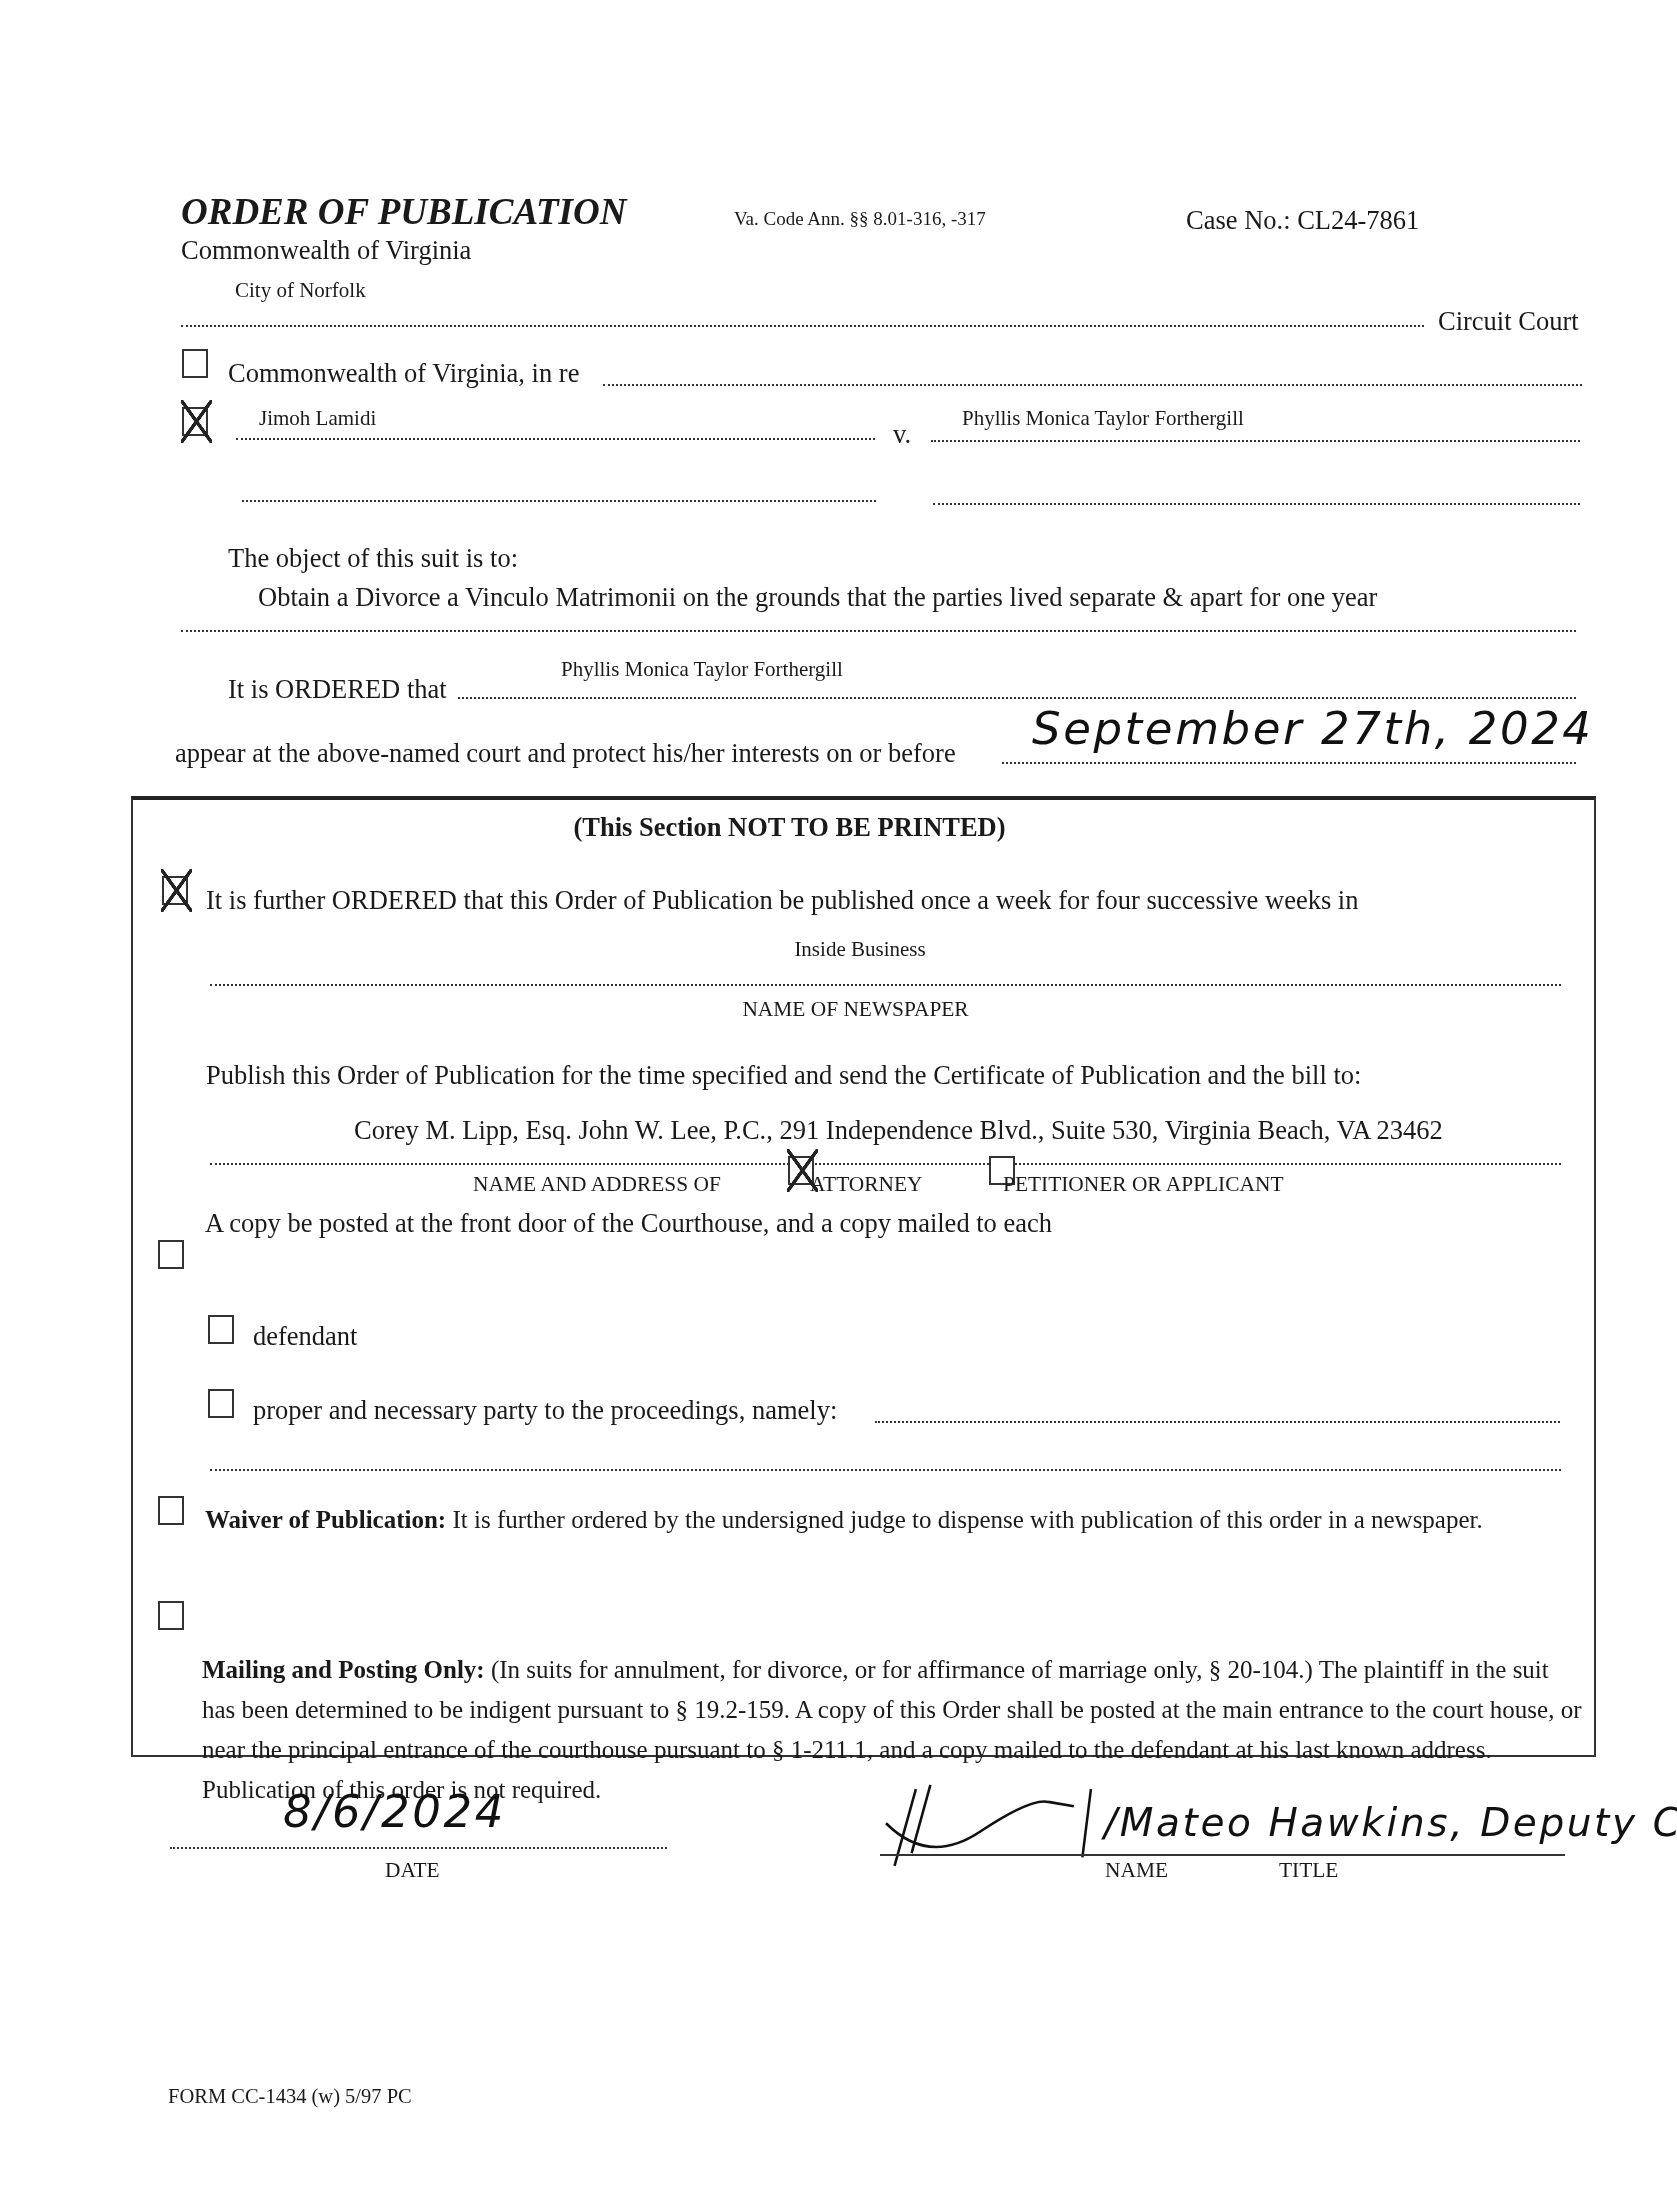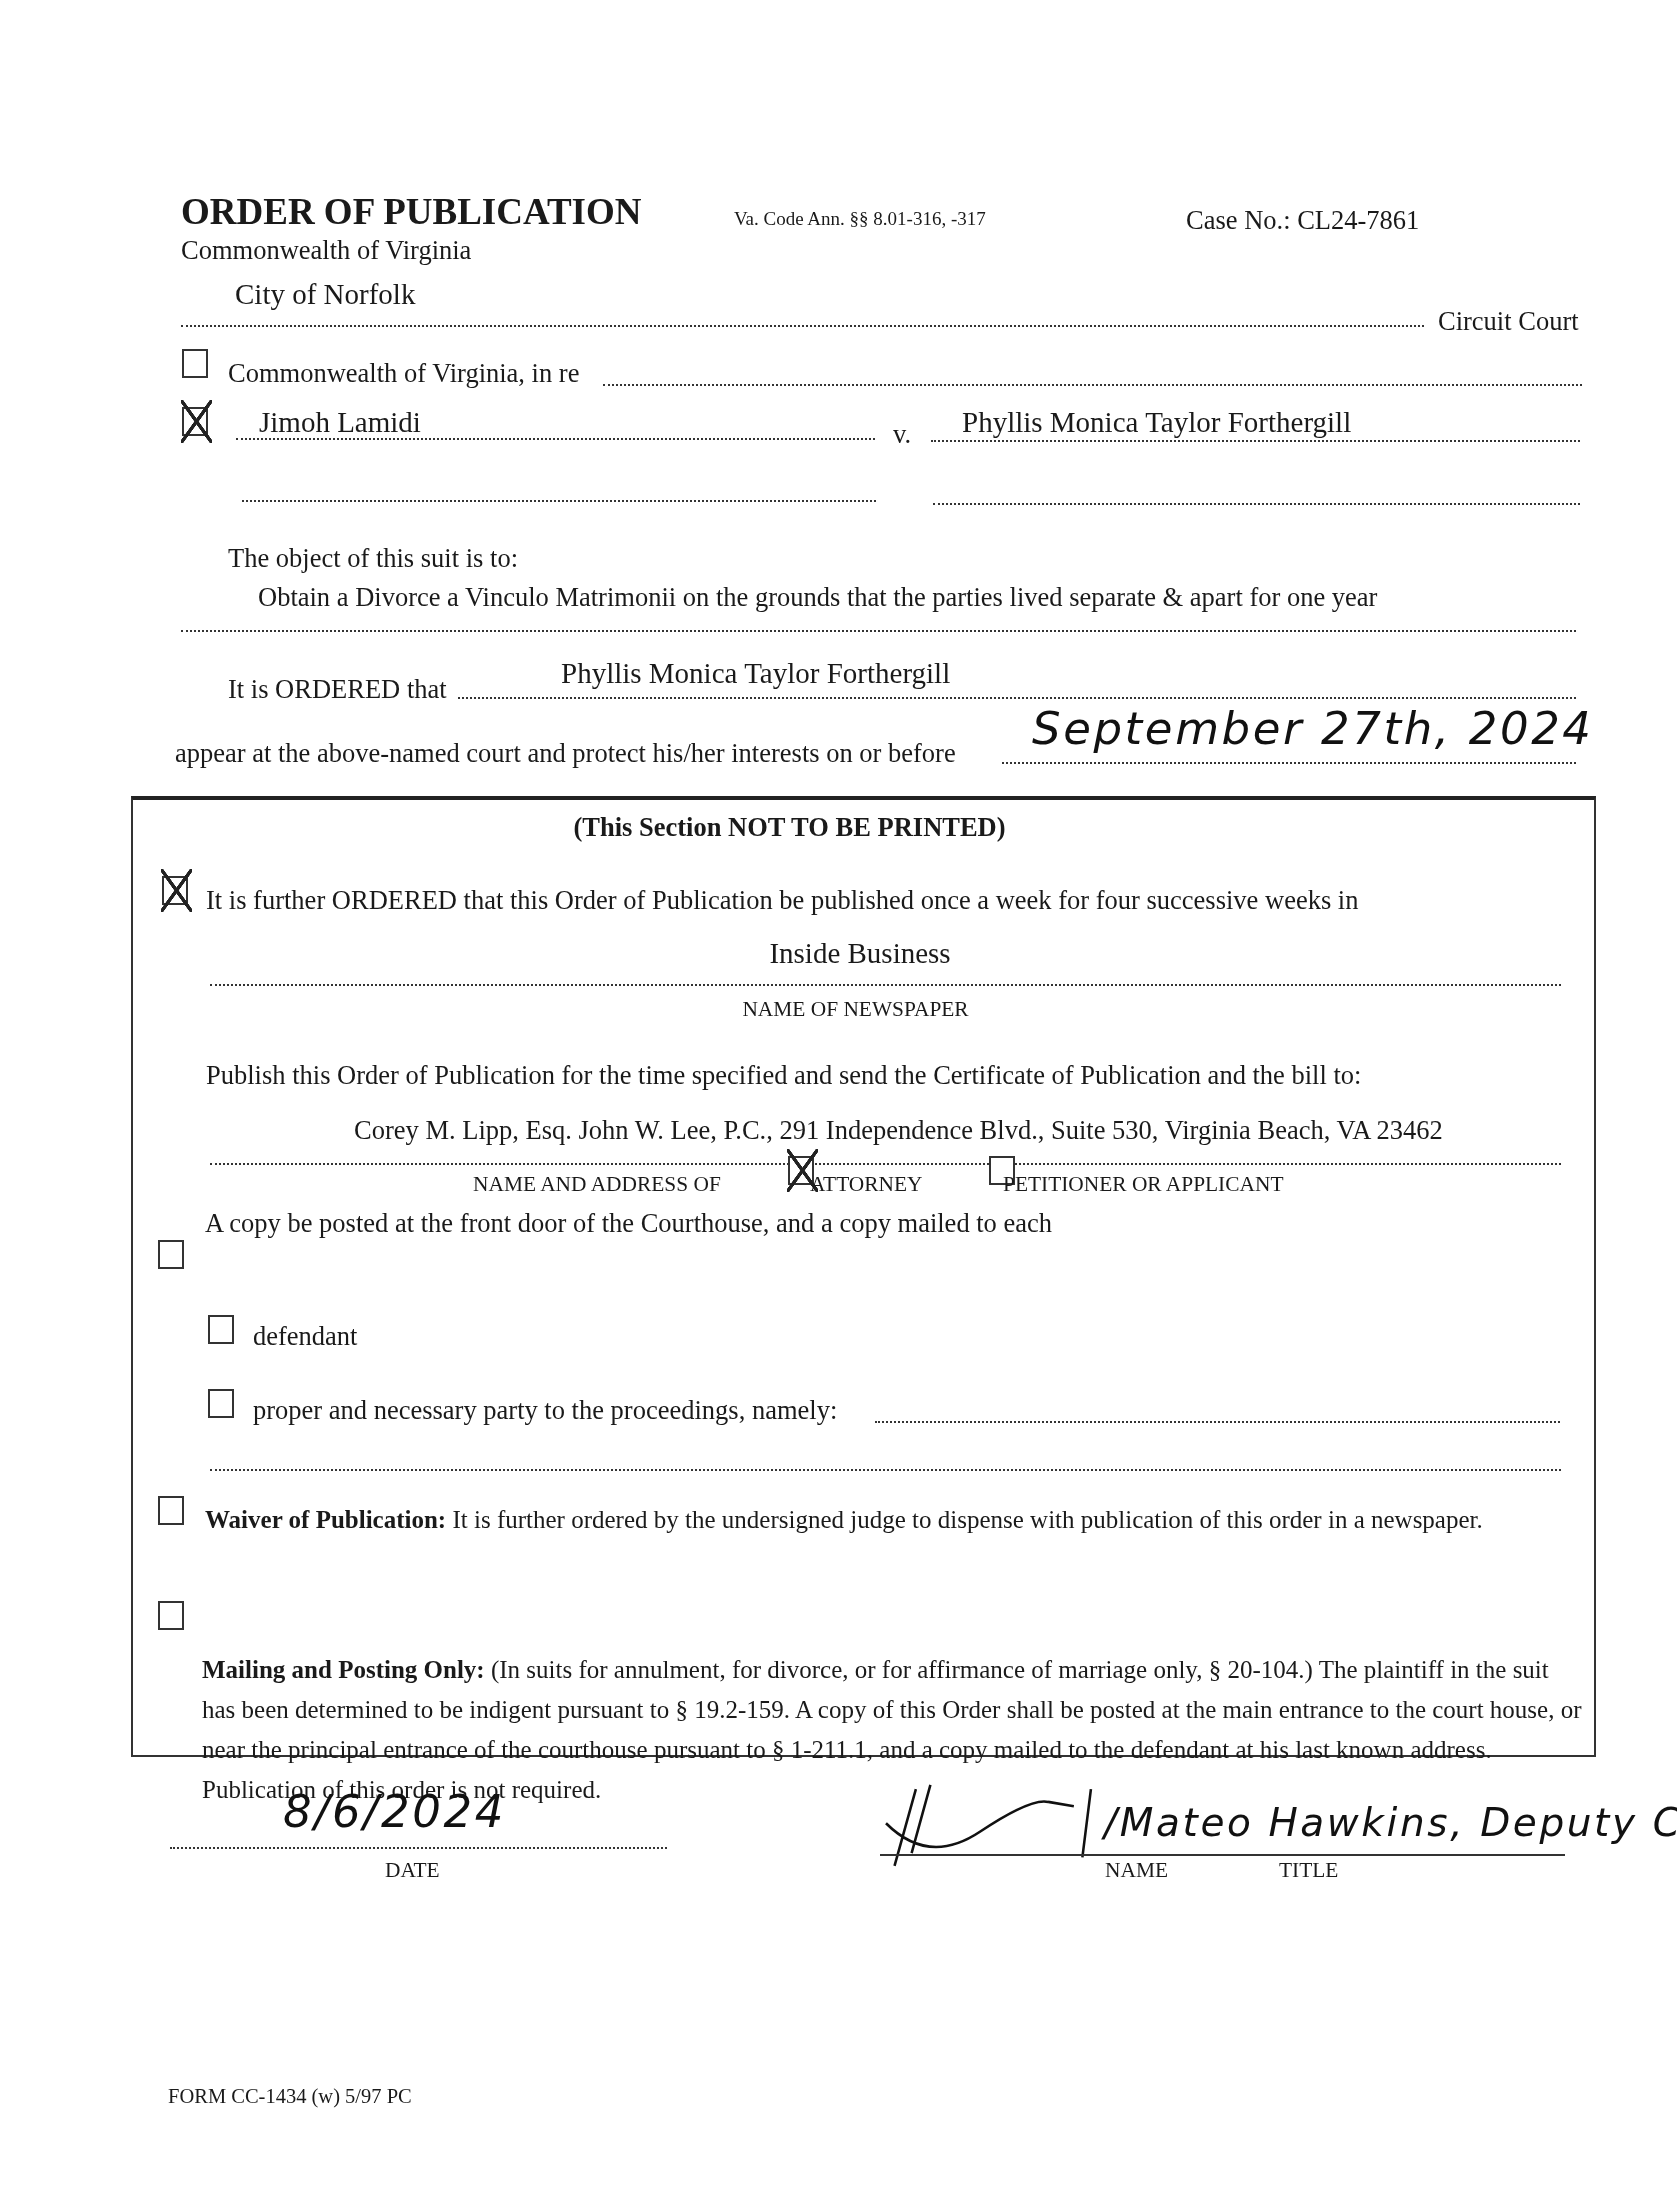--- a/index.html
+++ b/index.html
@@ -7,31 +7,31 @@
          font-family:"Liberation Serif", "DejaVu Serif", serif; color:#1a1a1a; }
   .abs { position:absolute; }
   .dots { position:absolute; border-bottom:2.6px dotted #333; height:0; }
   .cb { position:absolute; width:26px; height:29px; border:2.1px solid #333; box-sizing:border-box; background:#fff; }
   .cb.checked::after { content:""; position:absolute; left:-3.4px; top:-8.6px; width:31px; height:43px;
       background:
         linear-gradient(to bottom right, transparent 46%, #222 47%, #222 53%, transparent 54%),
         linear-gradient(to top right, transparent 46%, #222 47%, #222 53%, transparent 54%); }
   .t28 { font-size:25px; }
   .t30 { font-size:26.5px; }
-  .t34 { font-size:29px; }
+  .t34 { font-size:21px; }
   .hand { font-family:"DejaVu Sans", sans-serif; font-style:italic; letter-spacing:2.6px; color:#111; }
   .small { font-size:21.4px; }
   .bold { font-weight:bold; }
   .section-box { position:absolute; left:131px; top:796px; width:1465px; height:961px;
                  border:2.1px solid #333; border-top:4.3px solid #222; box-sizing:border-box; }
 </style>
 </head>
 <body>
 
-<div class="abs bold" style="left:181px; top:190px; font-size:37px;">ORDER OF PUBLICATION</div>
+<div class="abs bold" style="left:181px; top:190px; font-size:37px;font-style:italic;">ORDER OF PUBLICATION</div>
 <div class="abs small" style="left:734px; top:208px; font-size:19px;">Va. Code Ann. §§ 8.01-316, -317</div>
 <div class="abs t30" style="left:1186px; top:205px;">
   <span>Case No.:</span>
   <span>CL24-7861</span>
 </div>
 <div class="abs t30" style="left:181px; top:235px;">Commonwealth of Virginia</div>
 <div class="abs t34" style="left:235px; top:278px;">City of Norfolk</div>
 <div class="dots" style="left:181px; top:325px; width:1243px;"></div>
 <div class="abs t30" style="left:1438px; top:306px;">Circuit Court</div>
 

